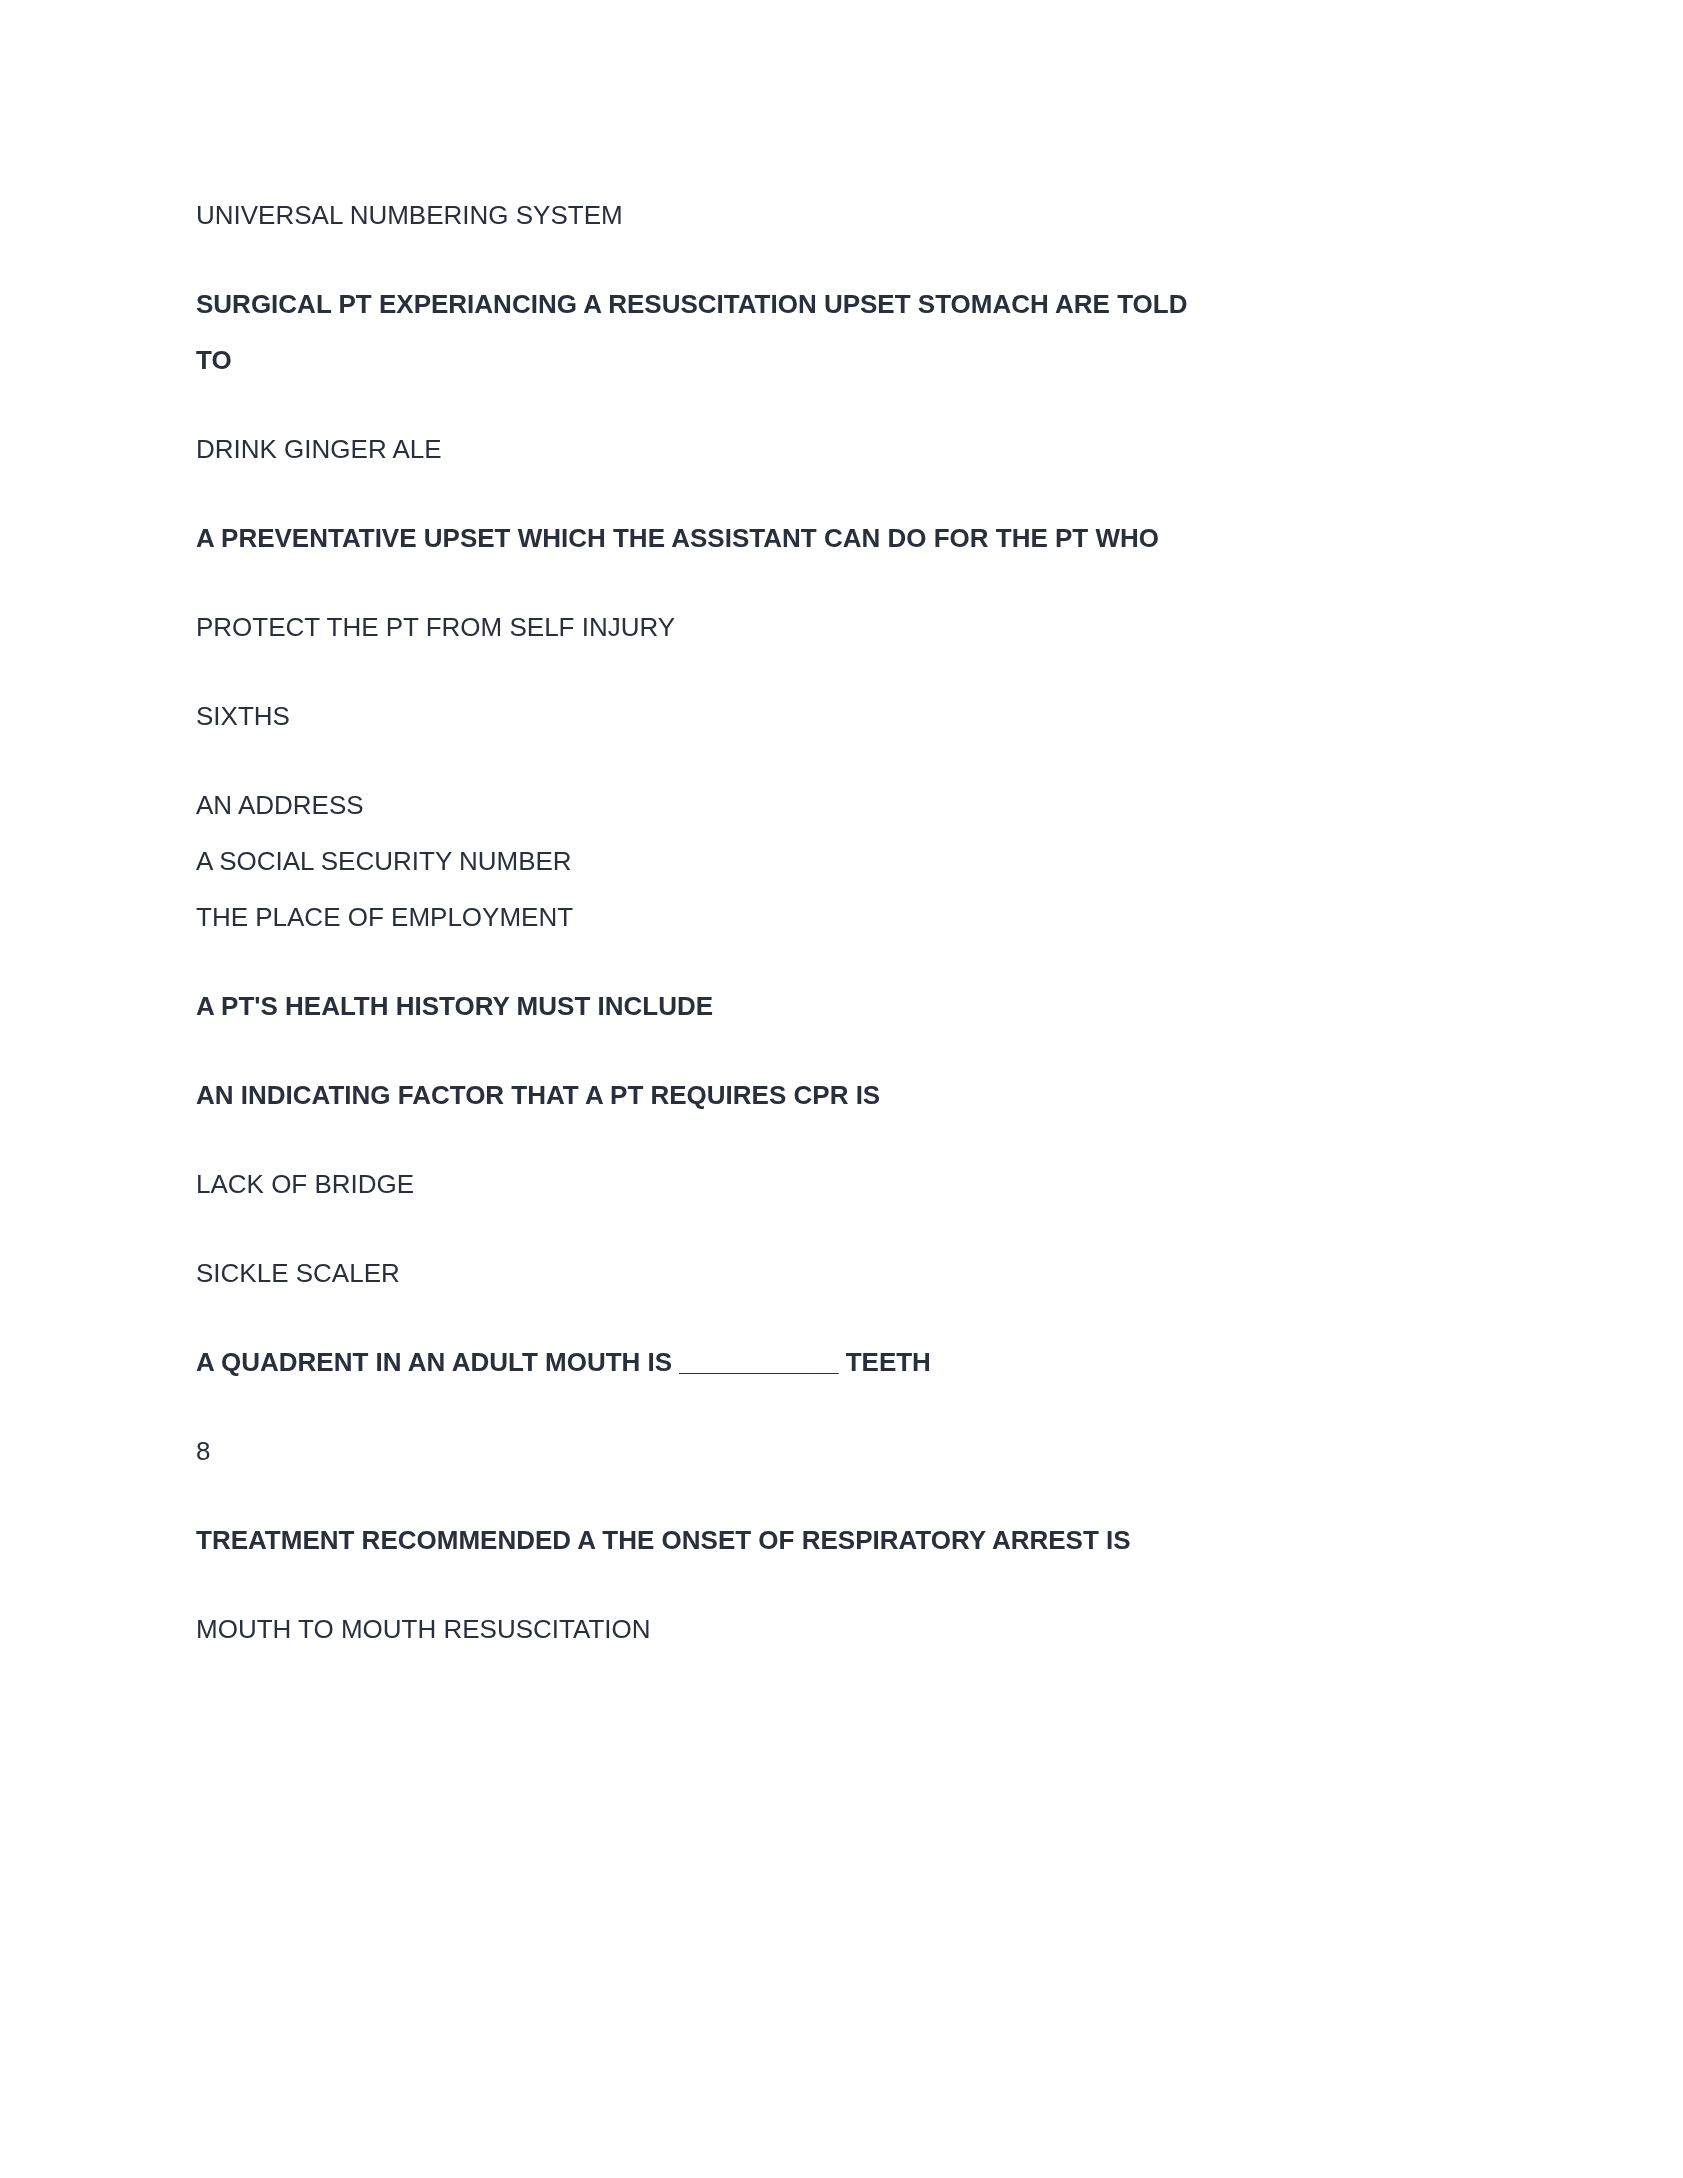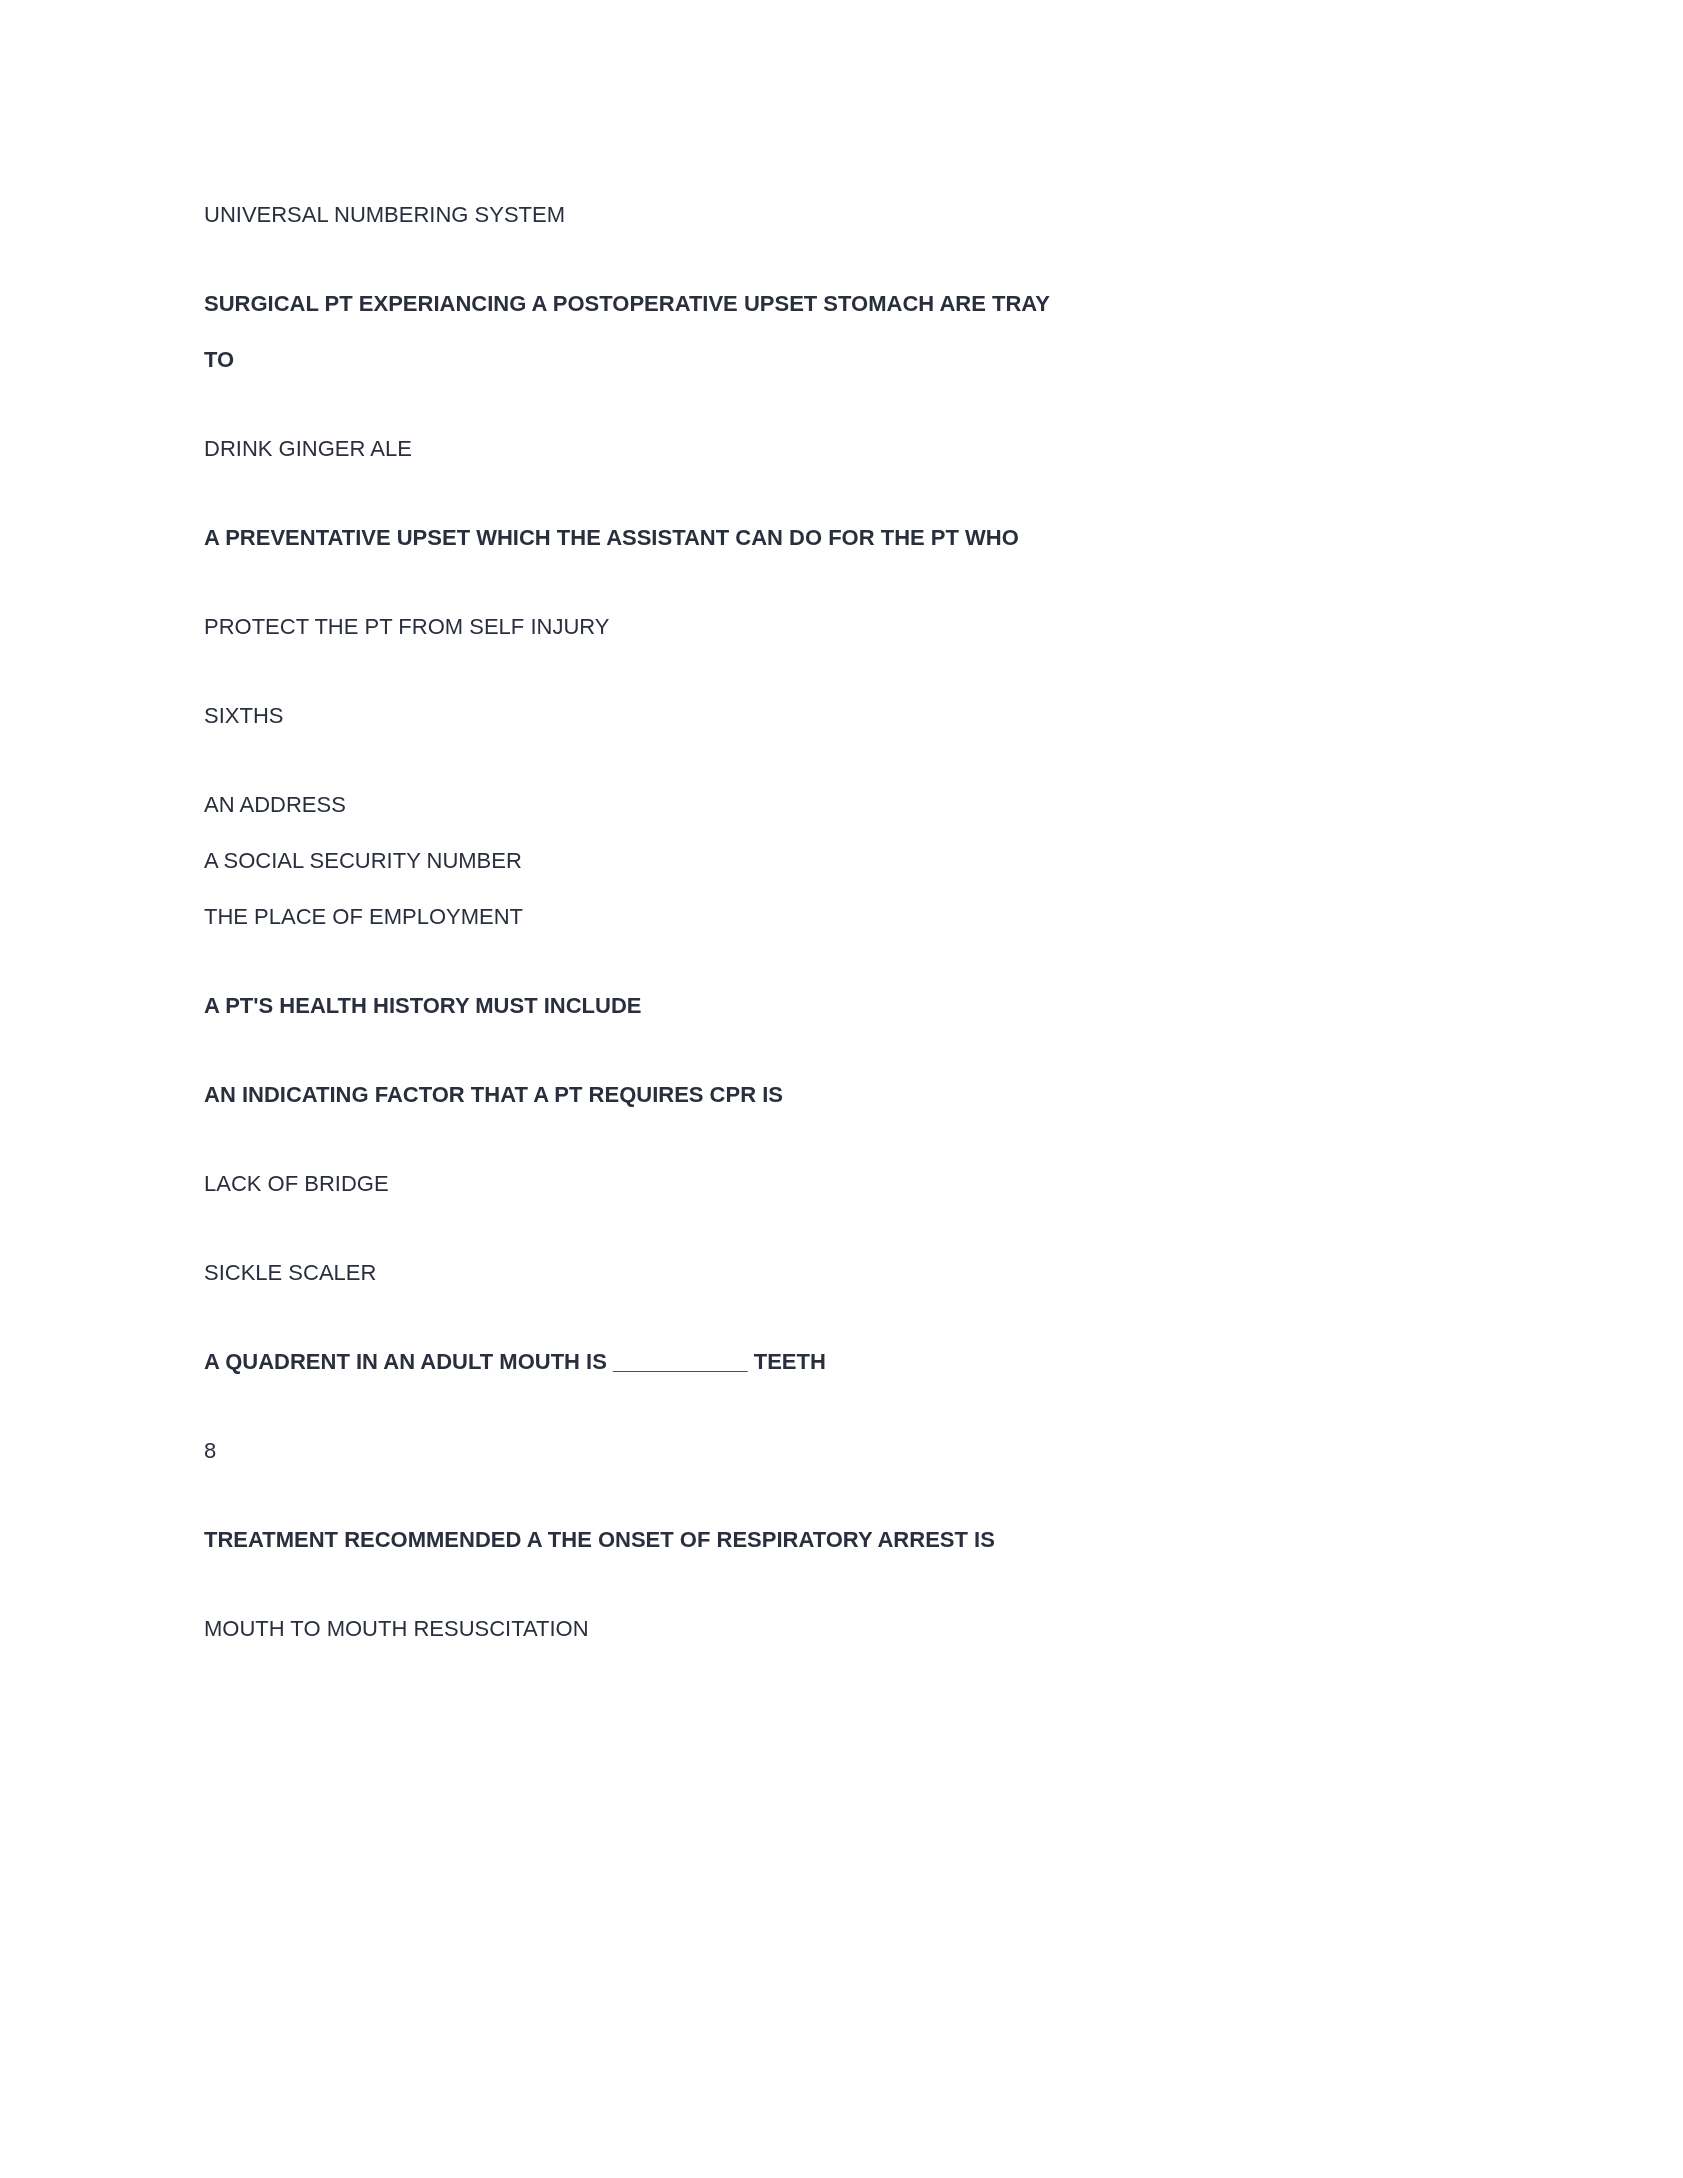--- a/index.html
+++ b/index.html
@@ -15,38 +15,38 @@
       font-family: "Liberation Sans", sans-serif;
       color: #2a2f3e;
     }
     .page {
       position: absolute;
       left: 196px;
       top: 187px;
       width: 1307px;
     }
     .block {
-      margin: 0 0 33px 8px;
-      font-size: 22px;
+      margin: 0 0 33px 0;
+      font-size: 26px;
       line-height: 56px;
       white-space: nowrap;
     }
     .block.q { font-weight: bold; }
     .block.a { font-weight: normal; }
     .line { display: block; height: 56px; }
   </style>
 </head>
 <body>
 
 <div class="page">
   <div class="block a">
     <span class="line">UNIVERSAL NUMBERING SYSTEM</span>
   </div>
   <div class="block q">
-    <span class="line">SURGICAL PT EXPERIANCING A POSTOPERATIVE UPSET STOMACH ARE TRAY</span>
+    <span class="line">SURGICAL PT EXPERIANCING A RESUSCITATION UPSET STOMACH ARE TOLD</span>
     <span class="line">TO</span>
   </div>
   <div class="block a">
     <span class="line">DRINK GINGER ALE</span>
   </div>
   <div class="block q">
     <span class="line">A PREVENTATIVE UPSET WHICH THE ASSISTANT CAN DO FOR THE PT WHO</span>
   </div>
   <div class="block a">
     <span class="line">PROTECT THE PT FROM SELF INJURY</span>

